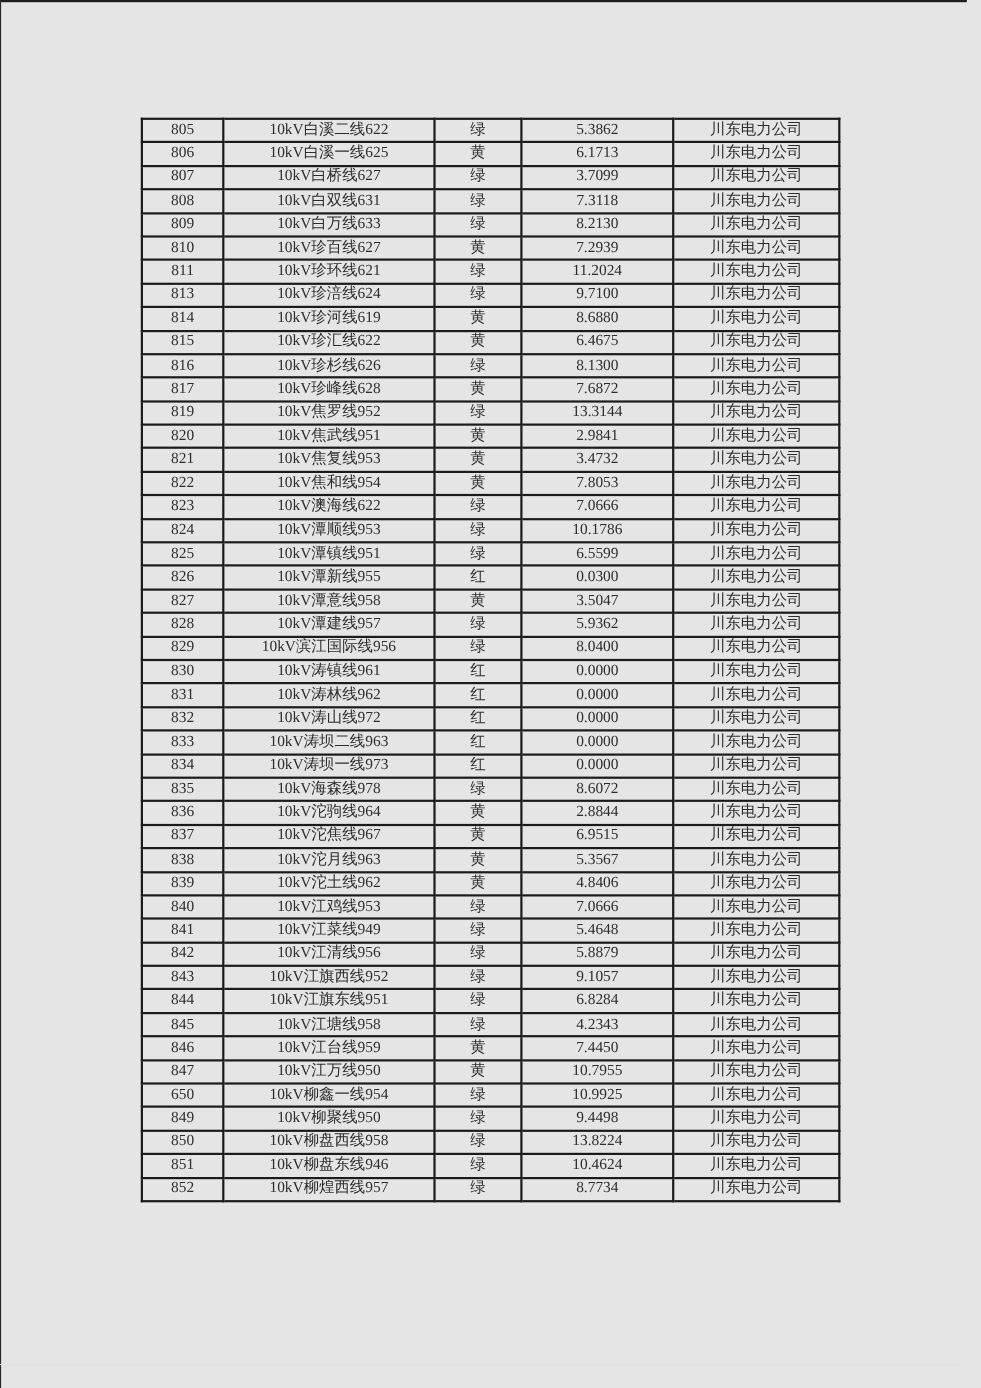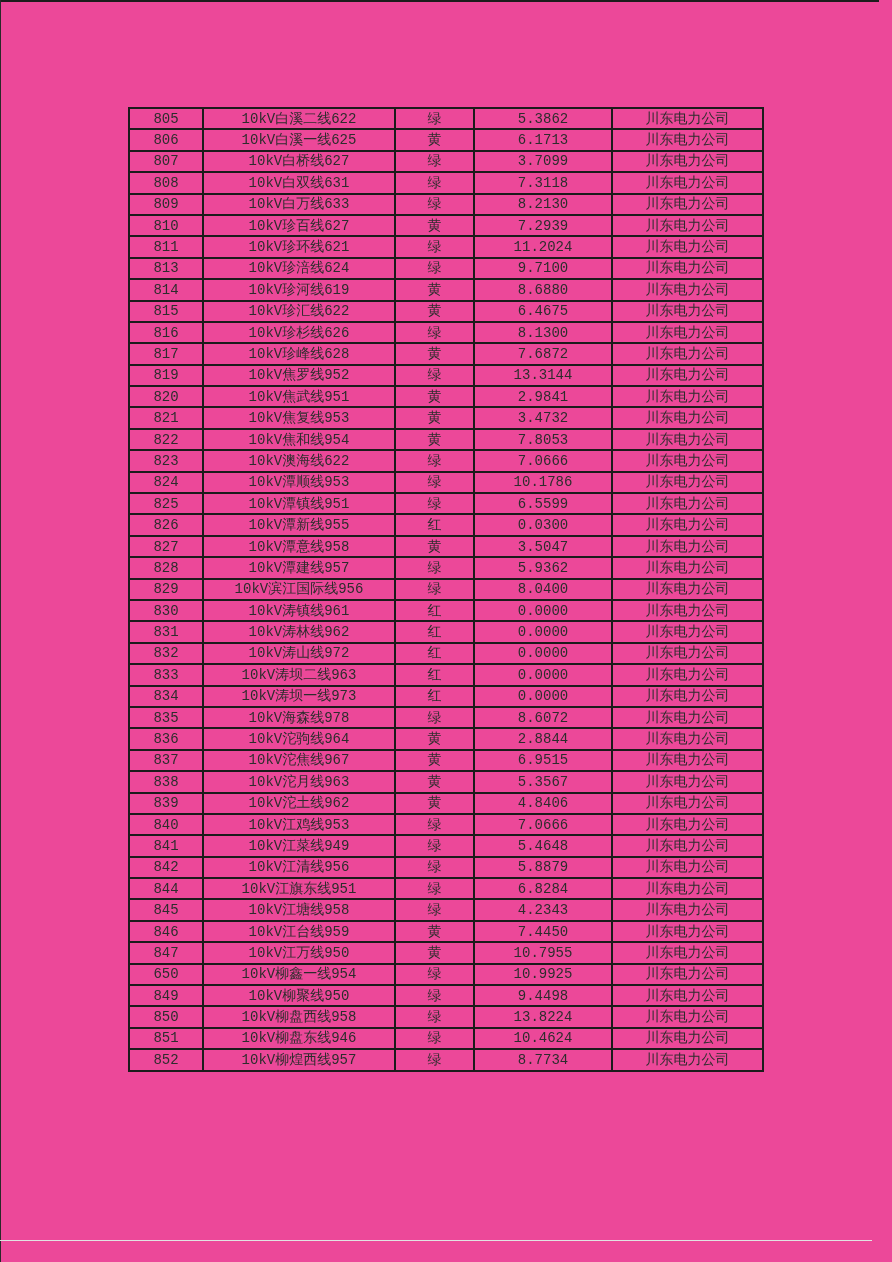--- a/index.html
+++ b/index.html
@@ -4,23 +4,23 @@
 <style>
   html, body {
     margin: 0;
     padding: 0;
     background: #ffffff;
   }
   .page {
     position: relative;
     width: 892px;
     height: 1262px;
-    background: #ec4899;
+    background: #e5e5e5;
     overflow: hidden;
-    font-family: Liberation Mono, monospace;
+    font-family: Liberation Serif, serif;
   }
   
   .scan-top {
     position: absolute;
     left: 0; top: 0;
     width: 879px; height: 2px;
     background: #1c1c1c;
   }
   .scan-left {
     position: absolute;
@@ -326,20 +326,27 @@
             <td>川东电力公司</td>
           </tr>
           <tr>
             <td>842</td>
             <td>10kV江清线956</td>
             <td>绿</td>
             <td>5.8879</td>
             <td>川东电力公司</td>
           </tr>
           <tr>
+            <td>843</td>
+            <td>10kV江旗西线952</td>
+            <td>绿</td>
+            <td>9.1057</td>
+            <td>川东电力公司</td>
+          </tr>
+          <tr>
             <td>844</td>
             <td>10kV江旗东线951</td>
             <td>绿</td>
             <td>6.8284</td>
             <td>川东电力公司</td>
           </tr>
           <tr>
             <td>845</td>
             <td>10kV江塘线958</td>
             <td>绿</td>

